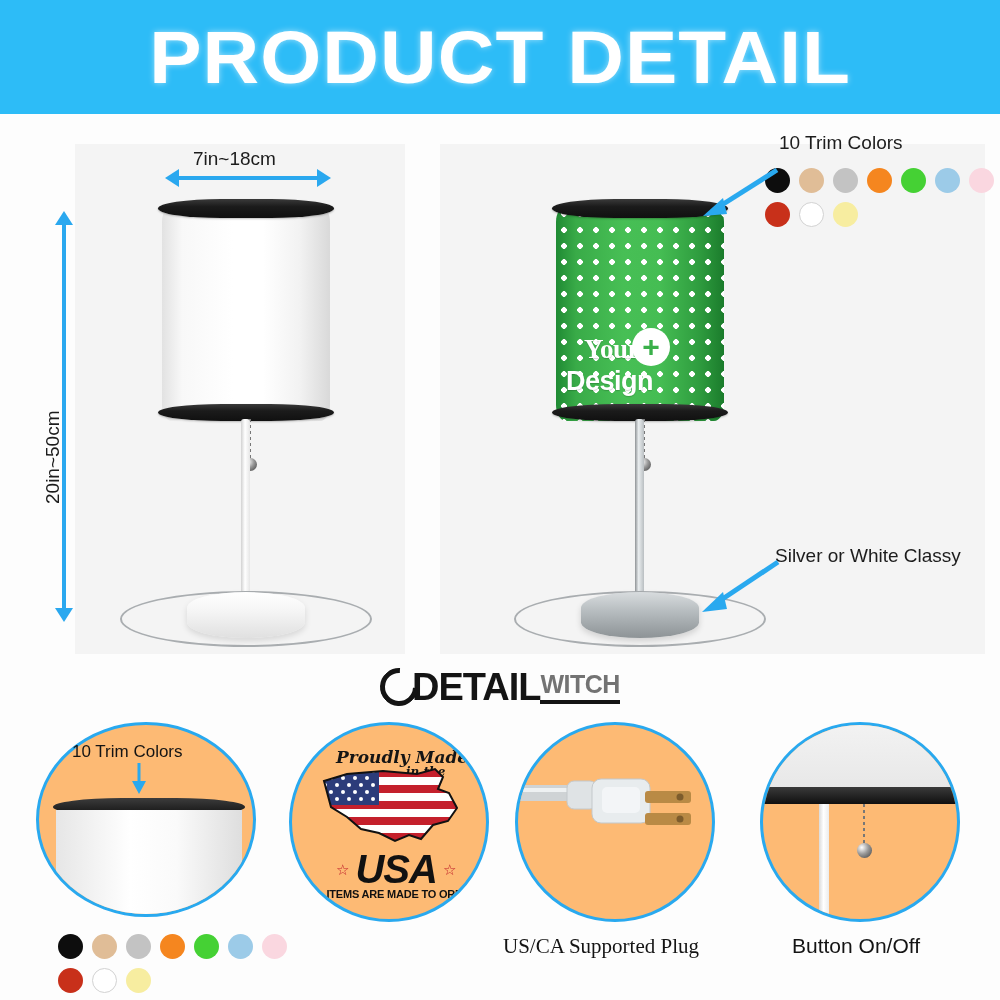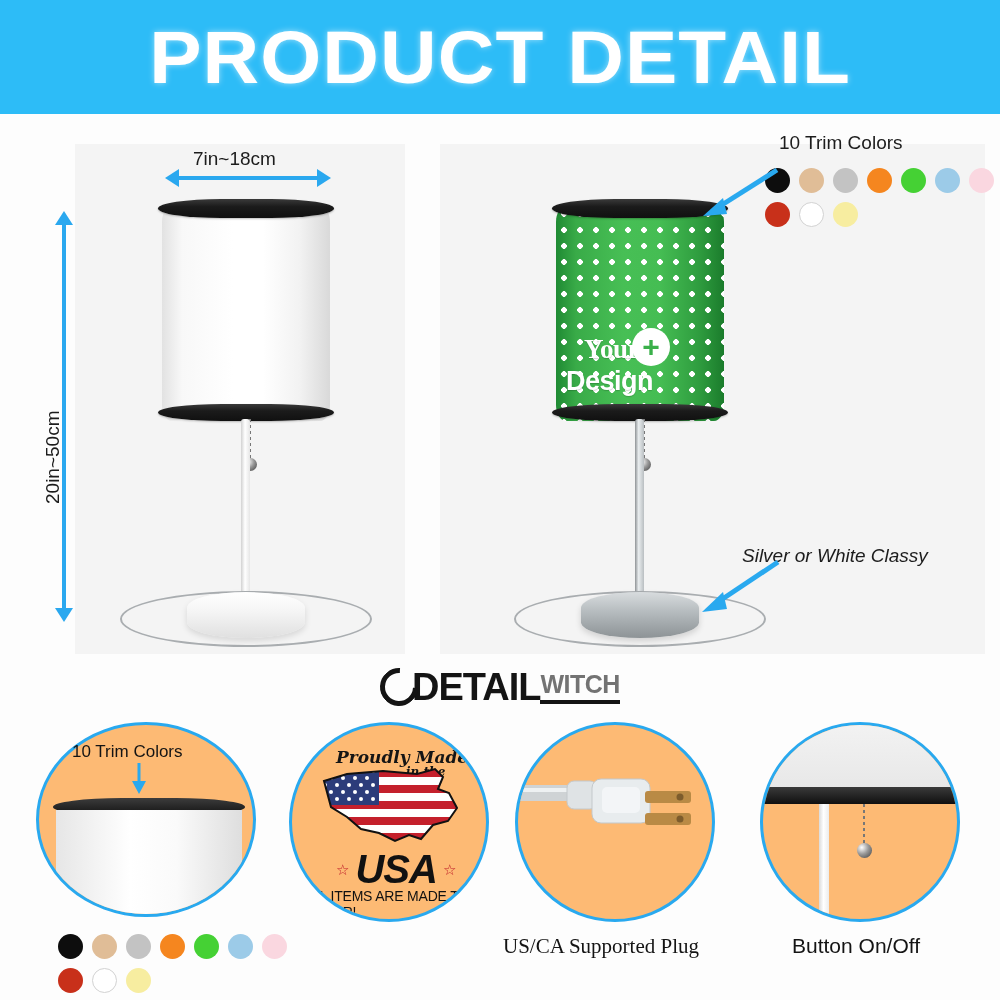--- a/index.html
+++ b/index.html
@@ -126,21 +126,21 @@
   .feature-caption { position: absolute; font-size: 21px; color: #141414; white-space: nowrap; }
 
   .usa-badge { position: absolute; inset: 0; display: flex; flex-direction: column;
                align-items: center; justify-content: center; }
   .usa-script { font-family: "DejaVu Serif", serif; font-style: italic; font-weight: bold;
                 font-size: 17px; color: #151515; }
   .usa-script-sm { font-family: "DejaVu Serif", serif; font-style: italic; font-weight: bold;
                    font-size: 12px; color: #151515; }
   .usa-big { font-family: "Liberation Sans", sans-serif; font-style: italic; font-weight: bold;
              font-size: 40px; color: #111111; letter-spacing: -1px; }
-  .usa-sub { font-size: 14px; font-weight: normal; color: #111111; letter-spacing: -0.2px; }
+  .usa-sub { font-size: 11px; font-weight: bold; color: #111111; letter-spacing: -0.2px; }
   .usa-star { color: #c0202a; font-size: 15px; }
 </style>
 </head>
 <body>
 
 <div id="page">
 
   <div class="banner">
     <div class="banner-title">PRODUCT DETAIL</div>
   </div>
@@ -199,21 +199,21 @@
         <span class="swatch" style="background: rgb(250, 215, 224);"></span>
         <span class="swatch" style="background: rgb(200, 48, 26);"></span>
         <span class="swatch swatch-white" style="background: rgb(255, 255, 255);"></span>
         <span class="swatch" style="background: rgb(247, 237, 160);"></span>
       </div>
     <svg style="position:absolute;left:695px;top:48px;" width="90" height="60" viewBox="0 0 90 60">
       <line x1="82" y1="8" x2="22" y2="46" stroke="#29a9ef" stroke-width="5"></line>
       <polygon points="8,54 28,36 32,52" fill="#29a9ef"></polygon>
     </svg>
 
-    <div class="callout-label" style="left:742px;top:431px;font-style:italic;">Silver or White Classy</div>
+    <div class="callout-label" style="left:775px;top:431px;">Silver or White Classy</div>
     <svg style="position:absolute;left:690px;top:440px;" width="95" height="65" viewBox="0 0 95 65">
       <line x1="88" y1="8" x2="28" y2="48" stroke="#29a9ef" stroke-width="5"></line>
       <polygon points="12,58 33,38 37,55" fill="#29a9ef"></polygon>
     </svg>
   </div>
 
   <div class="logo">
     <span class="logo-c"></span>
     <span class="logo-custom">DETAIL</span>
     <span class="logo-witch">WITCH</span>

